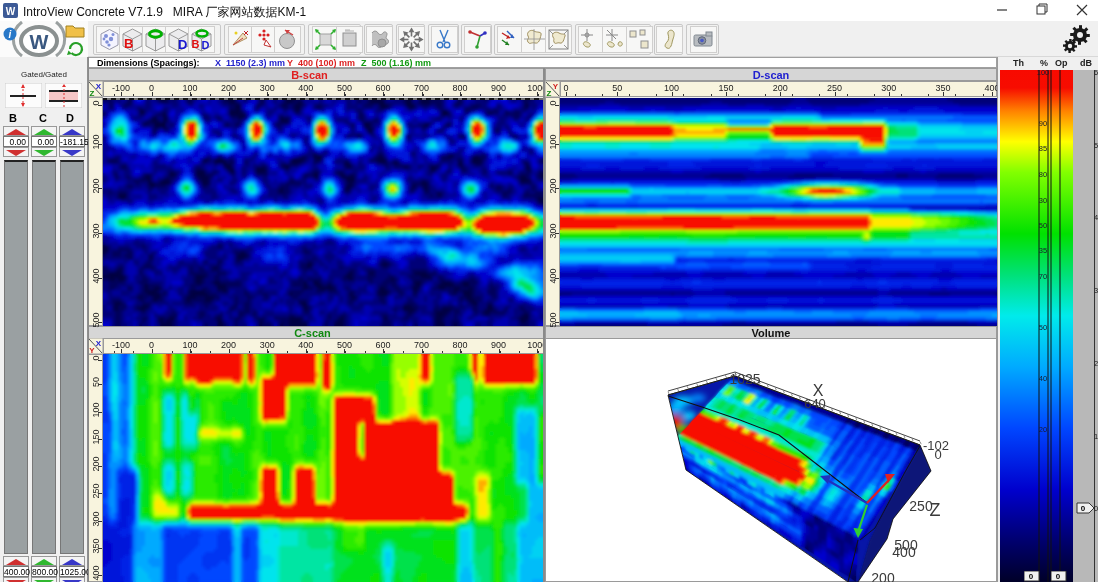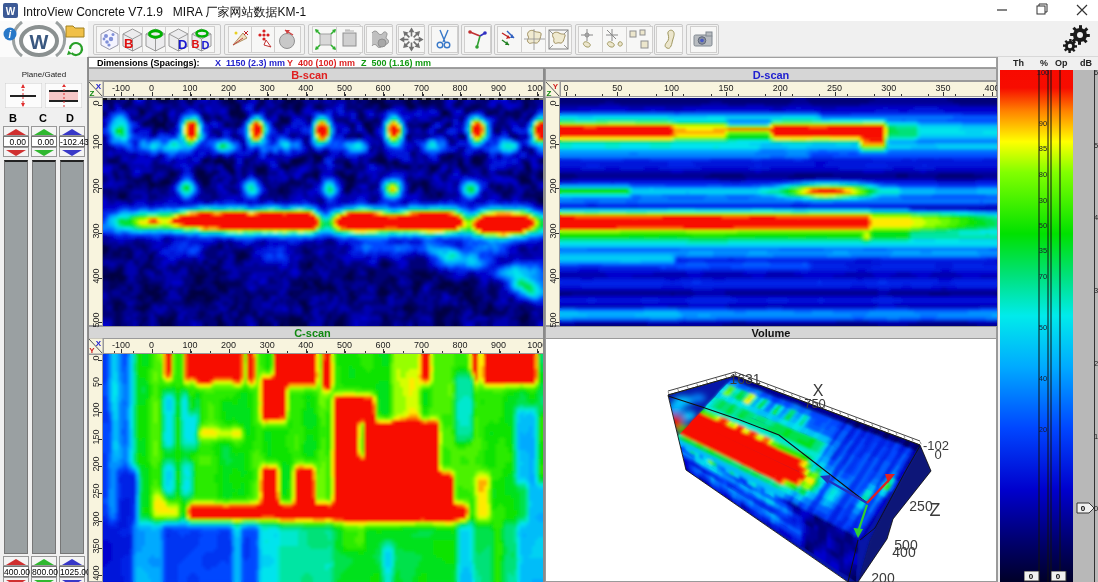--- a/index.html
+++ b/index.html
@@ -241,21 +241,21 @@
       <rect x="11.2" y="17" width="2.4" height="3" transform="rotate(315 12 24)"></rect>
     </g>
   </svg>
 <div class="abs dimbar">
     <span style="position:absolute;left:8px;top:0">Dimensions (Spacings):</span>
     <span style="position:absolute;left:126px;top:0;color:#2222cc">X&nbsp;&nbsp;1150 (2.3) mm</span>
     <span style="position:absolute;left:198px;top:0;color:#dd2222">Y&nbsp;&nbsp;400 (100) mm</span>
     <span style="position:absolute;left:272px;top:0;color:#119911">Z&nbsp;&nbsp;500 (1.16) mm</span>
   </div>
 <div class="abs side"></div>
-<div class="abs" style="left:0;top:70px;width:88px;text-align:center;font-size:8px;color:#222">Plane/Gated</div>
+<div class="abs" style="left:0;top:70px;width:88px;text-align:center;font-size:8px;color:#222">Gated/Gated</div>
 <svg class="abs" style="left:5px;top:83px" width="37" height="25">
     <rect width="37" height="25" fill="#fcfcfc" stroke="#ccc"></rect>
     <line x1="5" y1="13" x2="31" y2="13" stroke="#222" stroke-width="2"></line>
     <g stroke="#e03030" stroke-dasharray="2 2">
       <line x1="18" y1="2" x2="18" y2="23"></line>
     </g>
     <path d="M18 1l-2 4h4zM18 24l-2-4h4z" fill="#e03030"></path>
   </svg>
 <svg class="abs" style="left:45px;top:83px" width="37" height="25">
     <rect width="37" height="25" fill="#fcfcfc" stroke="#ccc"></rect>
@@ -305,21 +305,21 @@
     </div>
     <div class="spval">800.00</div>
     <div class="spbtn">
       <div class="tri trid" style="border-top-color:#30b830"></div>
     </div>
   </div>
 <div class="abs spin" style="left:59px;top:126px">
     <div class="spbtn">
       <div class="tri triu" style="border-bottom-color:#3838c8"></div>
     </div>
-    <div class="spval">-102.43</div>
+    <div class="spval">-181.15</div>
     <div class="spbtn">
       <div class="tri trid" style="border-top-color:#3838c8"></div>
     </div>
   </div>
 <div class="abs track" style="left:60px;top:160px;height:394px"></div>
 <div class="abs spin" style="left:59px;top:556px">
     <div class="spbtn">
       <div class="tri triu" style="border-bottom-color:#3838c8"></div>
     </div>
     <div class="spval">1025.00</div>
@@ -824,23 +824,23 @@
     <polyline points="374,108 359,134 344,162 329,190 314,202" fill="none" stroke="#111" stroke-width="0.9"></polyline>
     <polyline points="122,58 156,69 194,82 233,97 321,165" fill="none" stroke="#111" stroke-width="1.1"></polyline>
     <line x1="312" y1="202" x2="302" y2="244" stroke="#111" stroke-width="1"></line>
     <line x1="283" y1="143" x2="321" y2="165" stroke="#2030c0" stroke-width="2.2"></line>
     <path d="M274 138l11 -1 -3 9z" fill="#2030c0"></path>
     <line x1="321" y1="165" x2="342" y2="143" stroke="#e02020" stroke-width="2.2"></line>
     <path d="M349 136l-10 0 3 9z" fill="#e02020"></path>
     <line x1="321" y1="167" x2="313" y2="191" stroke="#30d030" stroke-width="2.2"></line>
     <path d="M312 200l-4.5 -10 9.5 1z" fill="#30d030"></path>
   </svg>
-<div class="abs" style="left:745px;top:371px;transform:translateX(-50%);font-size:14px;color:#3a3a3a">1631</div>
+<div class="abs" style="left:745px;top:371px;transform:translateX(-50%);font-size:14px;color:#3a3a3a">1025</div>
 <div class="abs" style="left:818px;top:382px;transform:translateX(-50%);font-size:16px;color:#3a3a3a">X</div>
-<div class="abs" style="left:815px;top:396px;transform:translateX(-50%);font-size:13px;color:#3a3a3a">750</div>
+<div class="abs" style="left:815px;top:396px;transform:translateX(-50%);font-size:13px;color:#3a3a3a">640</div>
 <div class="abs" style="left:936px;top:438px;transform:translateX(-50%);font-size:13px;color:#3a3a3a">-102</div>
 <div class="abs" style="left:938px;top:447px;transform:translateX(-50%);font-size:13px;color:#3a3a3a">0</div>
 <div class="abs" style="left:921px;top:498px;transform:translateX(-50%);font-size:14px;color:#3a3a3a">250</div>
 <div class="abs" style="left:935px;top:500px;transform:translateX(-50%);font-size:18px;color:#3a3a3a">Z</div>
 <div class="abs" style="left:906px;top:537px;transform:translateX(-50%);font-size:14px;color:#3a3a3a">500</div>
 <div class="abs" style="left:904px;top:544px;transform:translateX(-50%);font-size:14px;color:#3a3a3a">400</div>
 <div class="abs" style="left:883px;top:570px;transform:translateX(-50%);font-size:14px;color:#3a3a3a">200</div>
 <div class="abs" style="left:997px;top:57px;width:101px;height:525px;background:#f0f0f0;border-left:1px solid #9a9a9a"></div>
 <div class="cblab" style="left:1013px;top:58px">Th</div>
 <div class="cblab" style="left:1040px;top:58px">%</div>

